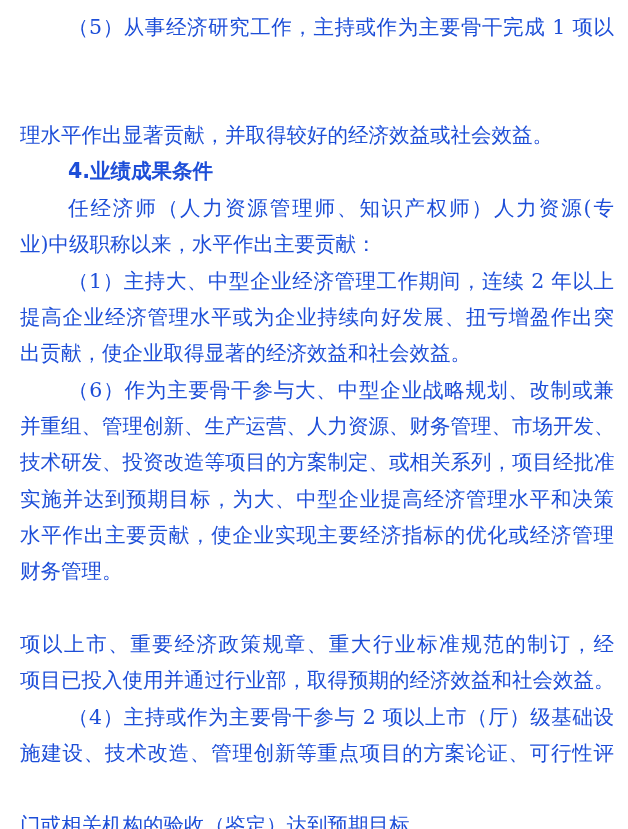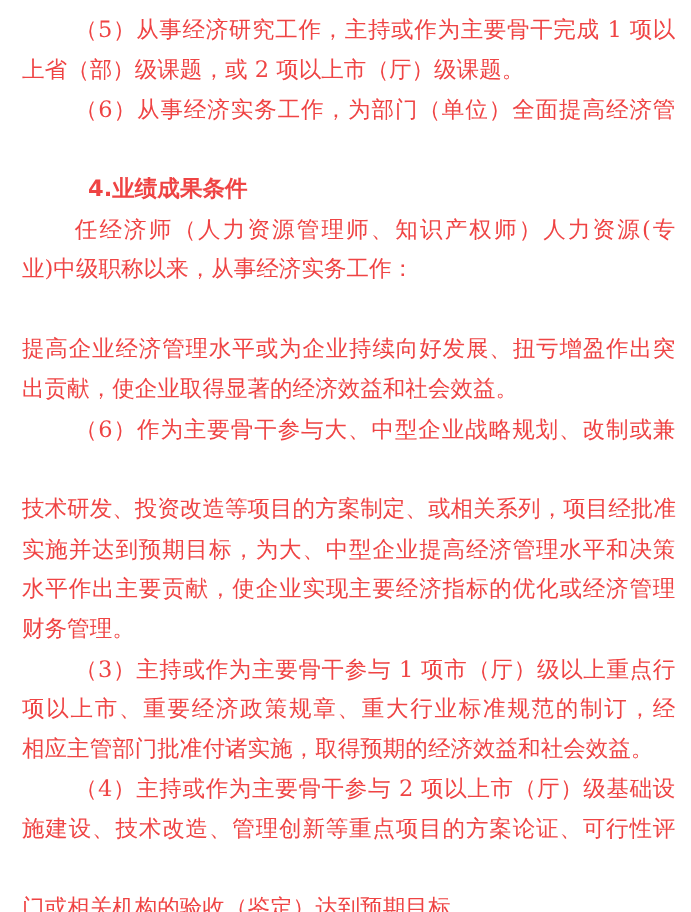--- a/index.html
+++ b/index.html
@@ -1,58 +1,57 @@
 <!DOCTYPE html>
 <html><head>
 <meta charset="utf-8">
 <style>
   html, body { margin: 0; padding: 0; background: #ffffff; }
   body { width: 628px; height: 829px; overflow: hidden; position: relative; }
   .page {
     position: absolute; left: 0; top: 0; width: 628px; height: 829px;
     font-family: "DejaVu Serif", "Liberation Serif", serif;
-    color: #ef4444;
+    color: #1d4ed8;
   }
   .line {
     position: absolute;
     left: 20px;
     width: 594px;
     height: 36px;
     line-height: 36px;
     font-size: 20.5px;
     white-space: nowrap;
     text-align: justify;
     text-align-last: justify;
     letter-spacing: 0;
   }
   .line.indent { left: 68px; width: 546px; }
   .line.last { text-align-last: left; }
   .line.heading {
     font-family: "DejaVu Sans", "Liberation Sans", sans-serif;
     font-weight: bold;
     text-align-last: left;
-    margin-left: 12px;
   }
 </style>
 </head>
 <body>
 
 <div class="page">
   <div class="line indent" style="top:9px">（5）从事经济研究工作，主持或作为主要骨干完成 1 项以</div>
-  <div class="line last" style="top:45px">上省（部）级课题，或 2 项以上市（厅）级课题。</div>
-  <div class="line indent" style="top:81px">（6）从事经济实务工作，为部门（单位）全面提高经济管</div>
+  <div class="line last" style="top:117px">理水平作出显著贡献，并取得较好的经济效益或社会效益。</div>
   <div class="line indent heading" style="top:153px">4.业绩成果条件</div>
   <div class="line indent" style="top:190px">任经济师（人力资源管理师、知识产权师）人力资源(专</div>
-  <div class="line last" style="top:226px">业)中级职称以来，从事经济实务工作：</div>
+  <div class="line last" style="top:226px">业)中级职称以来，水平作出主要贡献：</div>
+  <div class="line indent" style="top:263px">（1）主持大、中型企业经济管理工作期间，连续 2 年以上</div>
   <div class="line" style="top:299px">提高企业经济管理水平或为企业持续向好发展、扭亏增盈作出突</div>
   <div class="line last" style="top:335px">出贡献，使企业取得显著的经济效益和社会效益。</div>
   <div class="line indent" style="top:372px">（6）作为主要骨干参与大、中型企业战略规划、改制或兼</div>
+  <div class="line" style="top:408px">并重组、管理创新、生产运营、人力资源、财务管理、市场开发、</div>
   <div class="line" style="top:444px">技术研发、投资改造等项目的方案制定、或相关系列，项目经批准</div>
   <div class="line" style="top:517px">水平作出主要贡献，使企业实现主要经济指标的优化或经济管理</div>
   <div class="line" style="top:481px">实施并达到预期目标，为大、中型企业提高经济管理水平和决策</div>
   <div class="line last" style="top:553px">财务管理。</div>
-  <div class="line indent" style="top:590px">（3）主持或作为主要骨干参与 1 项市（厅）级以上重点行</div>
   <div class="line" style="top:626px">项以上市、重要经济政策规章、重大行业标准规范的制订，经</div>
-  <div class="line last" style="top:662px">相应主管部门批准付诸实施，取得预期的经济效益和社会效益。</div>
+  <div class="line last" style="top:662px">项目已投入使用并通过行业部，取得预期的经济效益和社会效益。</div>
   <div class="line indent" style="top:699px">（4）主持或作为主要骨干参与 2 项以上市（厅）级基础设</div>
   <div class="line" style="top:735px">施建设、技术改造、管理创新等重点项目的方案论证、可行性评</div>
   <div class="line last" style="top:807px">门或相关机构的验收（鉴定）达到预期目标。</div>
 </div>
 
 </body></html>

